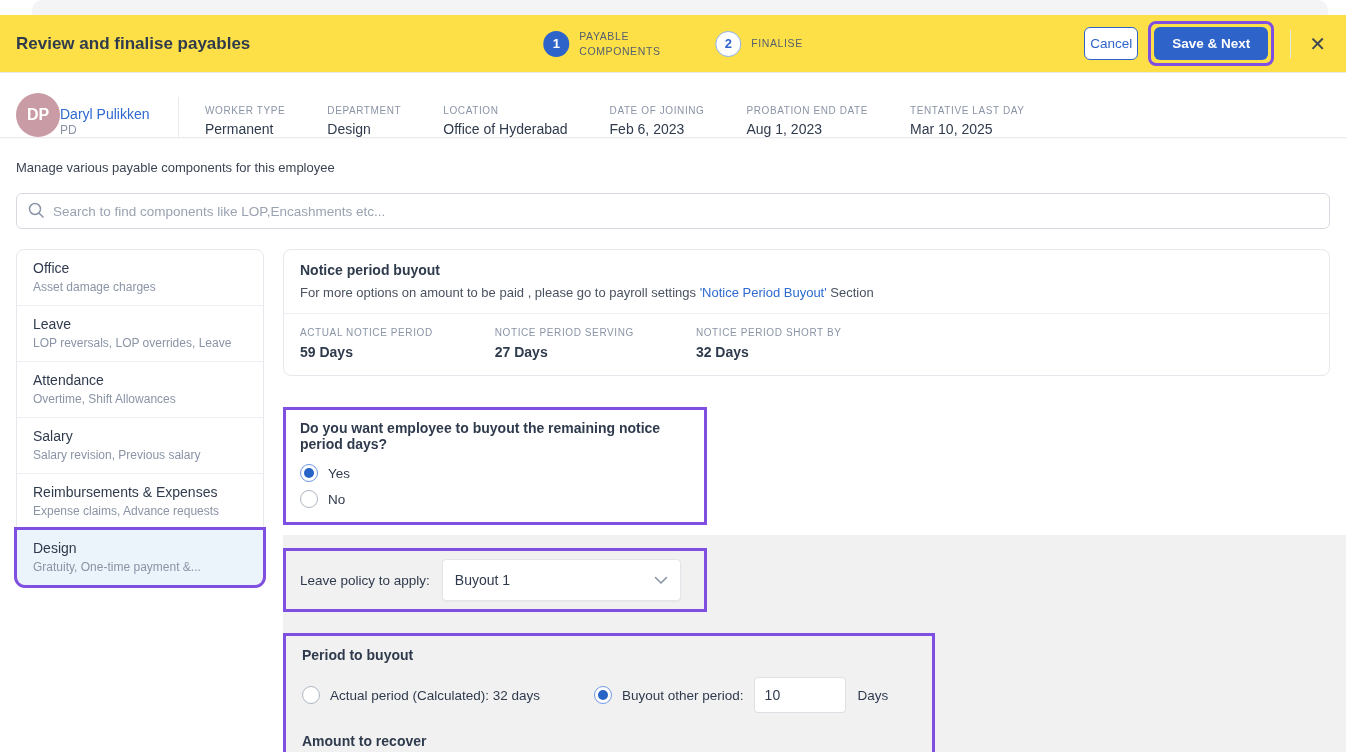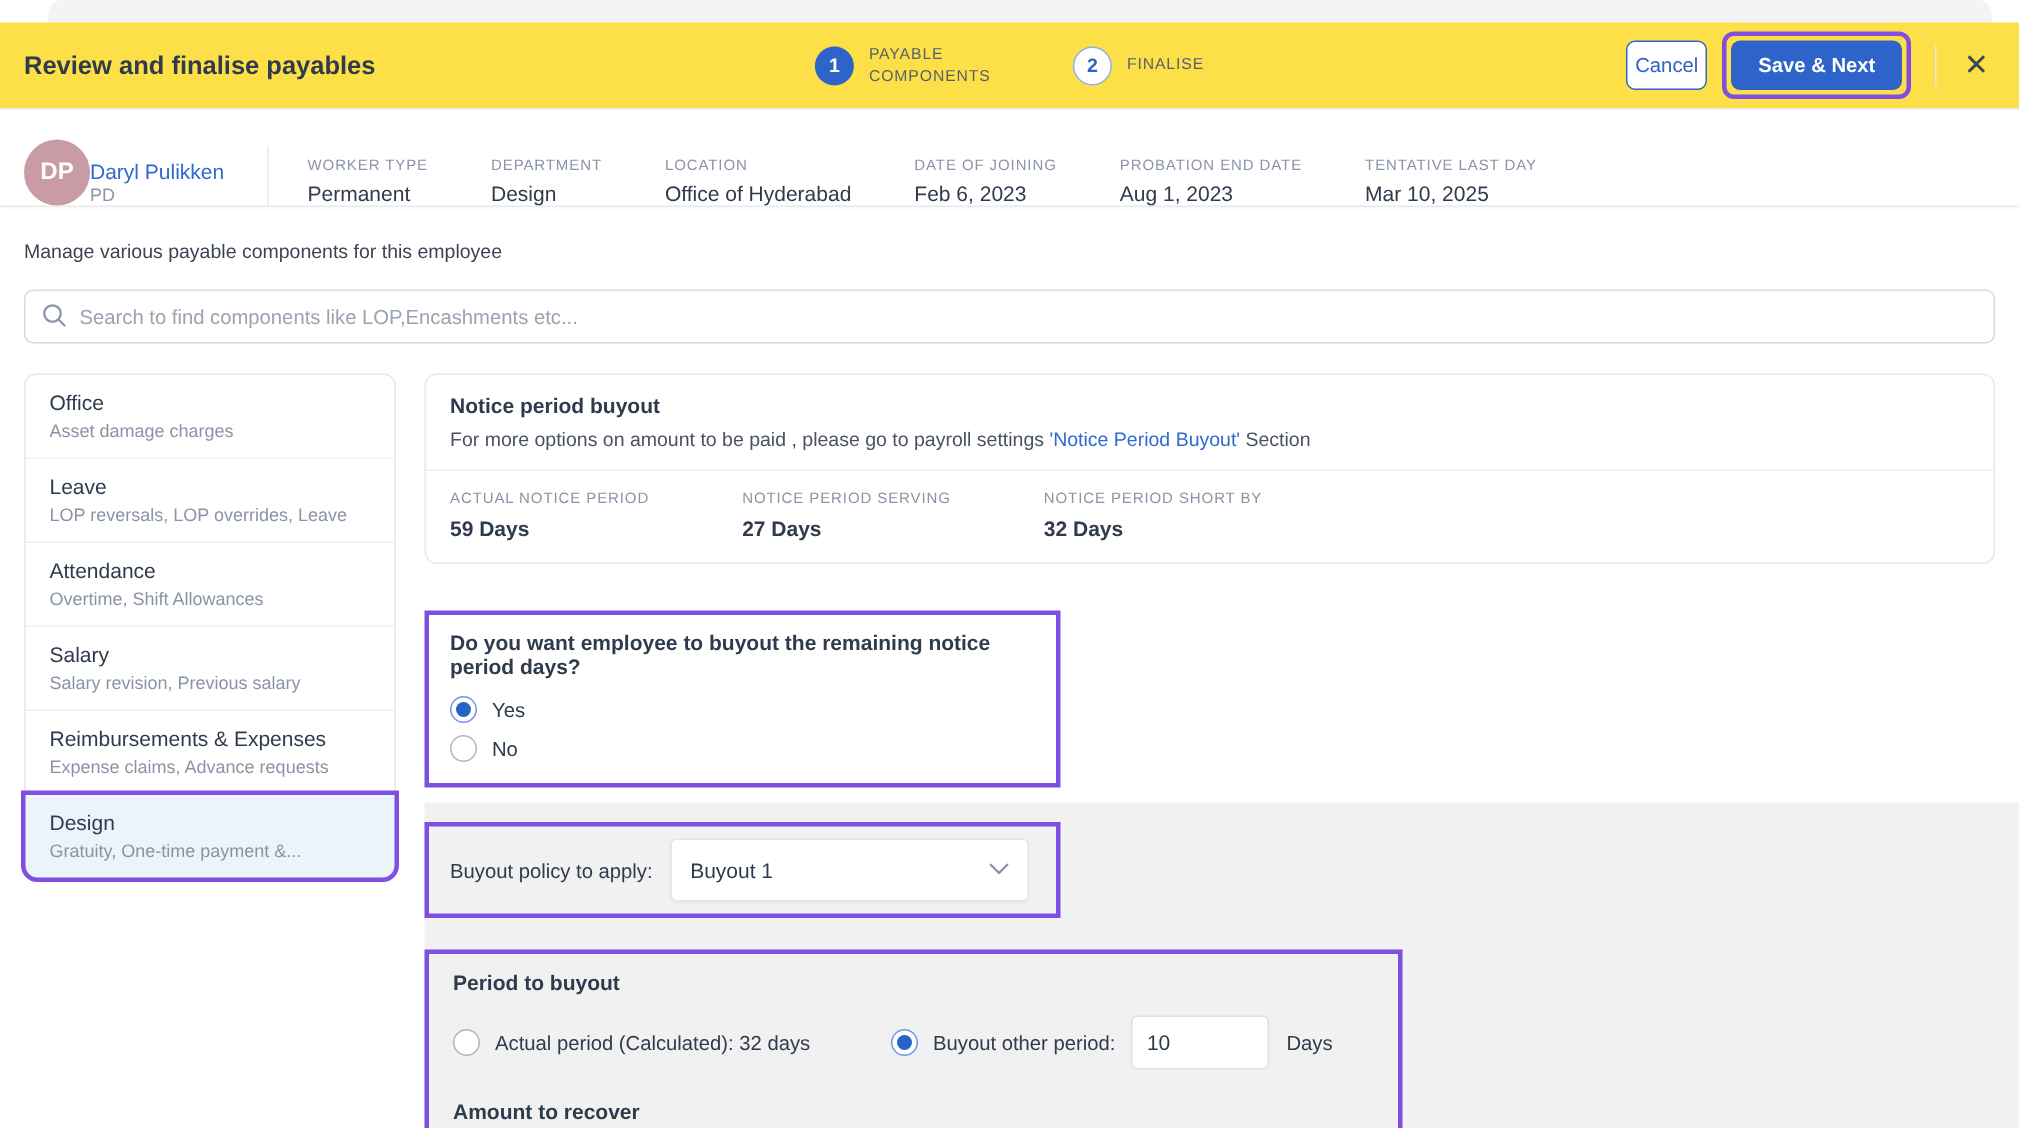--- a/index.html
+++ b/index.html
@@ -285,21 +285,21 @@
       </div>
       <div class="radio-row">
         <span class="radio"></span>
         <span class="radio-label">No</span>
       </div>
     </div>
 
     <div class="gray-section">
 
       <div class="policy-box">
-        <span class="policy-label">Buyout policy to apply:</span>
+        <span class="policy-label">Leave policy to apply:</span>
         <div class="select-box">
           <span class="select-value">Buyout 1</span>
           <span>
             <svg width="14" height="9" viewBox="0 0 14 9" fill="none">
               <path d="M1.5 1.5 L7 7 L12.5 1.5" stroke="#8a94a6" stroke-width="1.6" stroke-linecap="round" stroke-linejoin="round"></path>
             </svg>
           </span>
         </div>
       </div>
 

